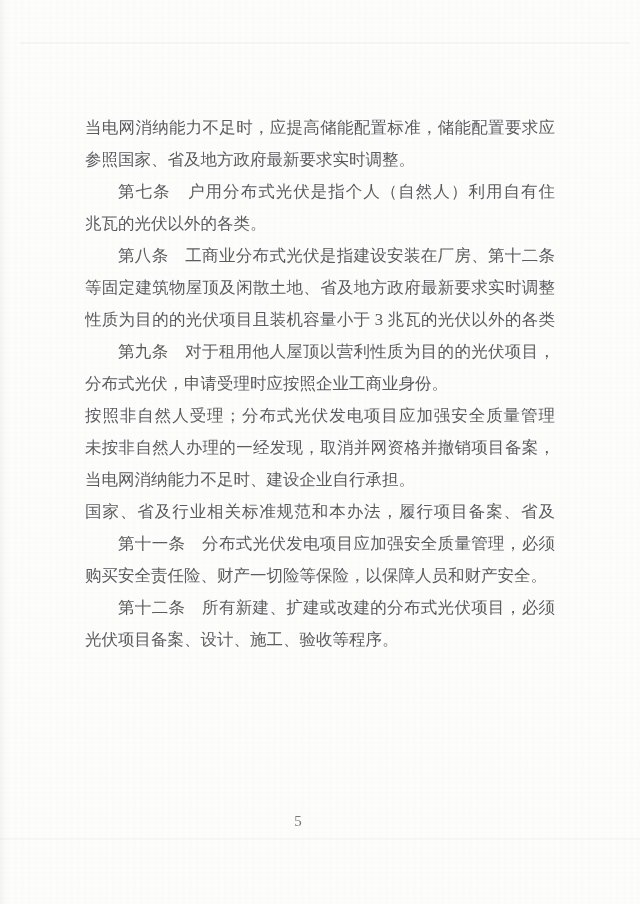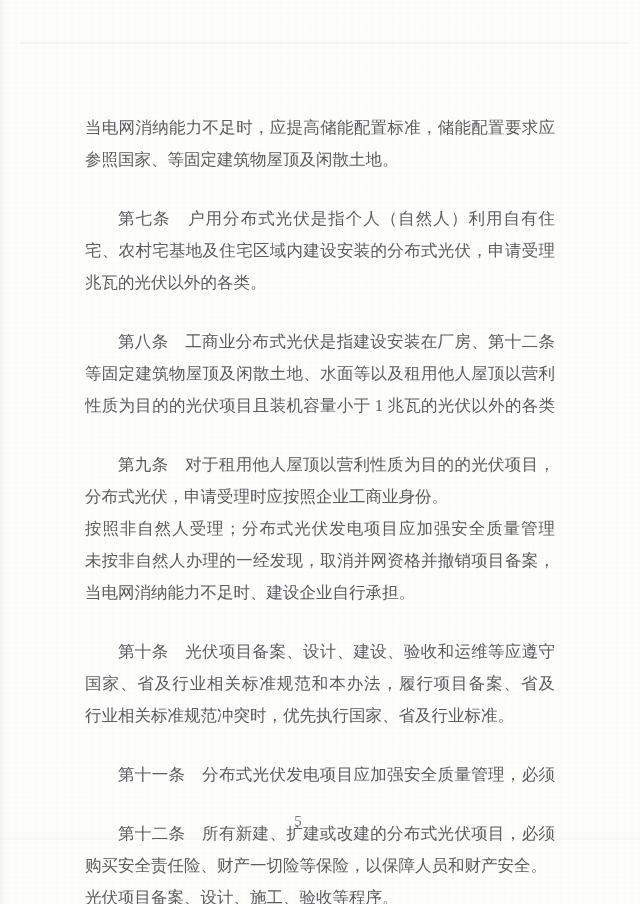--- a/index.html
+++ b/index.html
@@ -57,21 +57,20 @@
     line-height: 32px;
     text-align: justify;
     text-align-last: justify;
     overflow: hidden;
   }
   .ln.end {
     text-align-last: left;
   }
   .ln.first {
     padding-left: 33px;
-    margin-top: 27px;
   }
   .page-number {
     position: absolute;
     left: 270px;
     top: 808px;
     width: 56px;
     height: 26px;
     line-height: 26px;
     text-align: center;
     font-size: 15px;
@@ -81,34 +80,31 @@
 </head>
 <body>
 
 <div class="paper-texture"></div>
 <div class="edge-shade-left"></div>
 <div class="scan-streak-top"></div>
 <div class="scan-streak-bottom"></div>
 
 <div class="doc-body">
   <div class="ln">当电网消纳能力不足时，应提高储能配置标准，储能配置要求应</div>
-  <div class="ln end">参照国家、等固定建筑物屋顶及闲散土地。</div>
+  <div class="ln end">参照国家、省及地方政府最新要求实时调整。</div>
   <div class="ln first">第七条　户用分布式光伏是指个人（自然人）利用自有住</div>
-  <div class="ln">宅、农村宅基地及住宅区域内建设安装的分布式光伏，申请受理</div>
   <div class="ln end">兆瓦的光伏以外的各类。</div>
   <div class="ln first">第八条　工商业分布式光伏是指建设安装在厂房、第十二条</div>
-  <div class="ln">等固定建筑物屋顶及闲散土地、水面等以及租用他人屋顶以营利</div>
-  <div class="ln">性质为目的的光伏项目且装机容量小于 1 兆瓦的光伏以外的各类</div>
+  <div class="ln">等固定建筑物屋顶及闲散土地、省及地方政府最新要求实时调整</div>
+  <div class="ln">性质为目的的光伏项目且装机容量小于 3 兆瓦的光伏以外的各类</div>
   <div class="ln first">第九条　对于租用他人屋顶以营利性质为目的的光伏项目，</div>
   <div class="ln end">分布式光伏，申请受理时应按照企业工商业身份。</div>
   <div class="ln">按照非自然人受理；分布式光伏发电项目应加强安全质量管理</div>
   <div class="ln">未按非自然人办理的一经发现，取消并网资格并撤销项目备案，</div>
   <div class="ln end">当电网消纳能力不足时、建设企业自行承担。</div>
-  <div class="ln first">第十条　光伏项目备案、设计、建设、验收和运维等应遵守</div>
   <div class="ln">国家、省及行业相关标准规范和本办法，履行项目备案、省及</div>
-  <div class="ln end">行业相关标准规范冲突时，优先执行国家、省及行业标准。</div>
   <div class="ln first">第十一条　分布式光伏发电项目应加强安全质量管理，必须</div>
+  <div class="ln end">购买安全责任险、财产一切险等保险，以保障人员和财产安全。</div>
   <div class="ln first">第十二条　所有新建、扩建或改建的分布式光伏项目，必须</div>
-  <div class="ln end">购买安全责任险、财产一切险等保险，以保障人员和财产安全。</div>
   <div class="ln end">光伏项目备案、设计、施工、验收等程序。</div>
 </div>
 
 <div class="page-number">5</div>
 
 </body></html>

